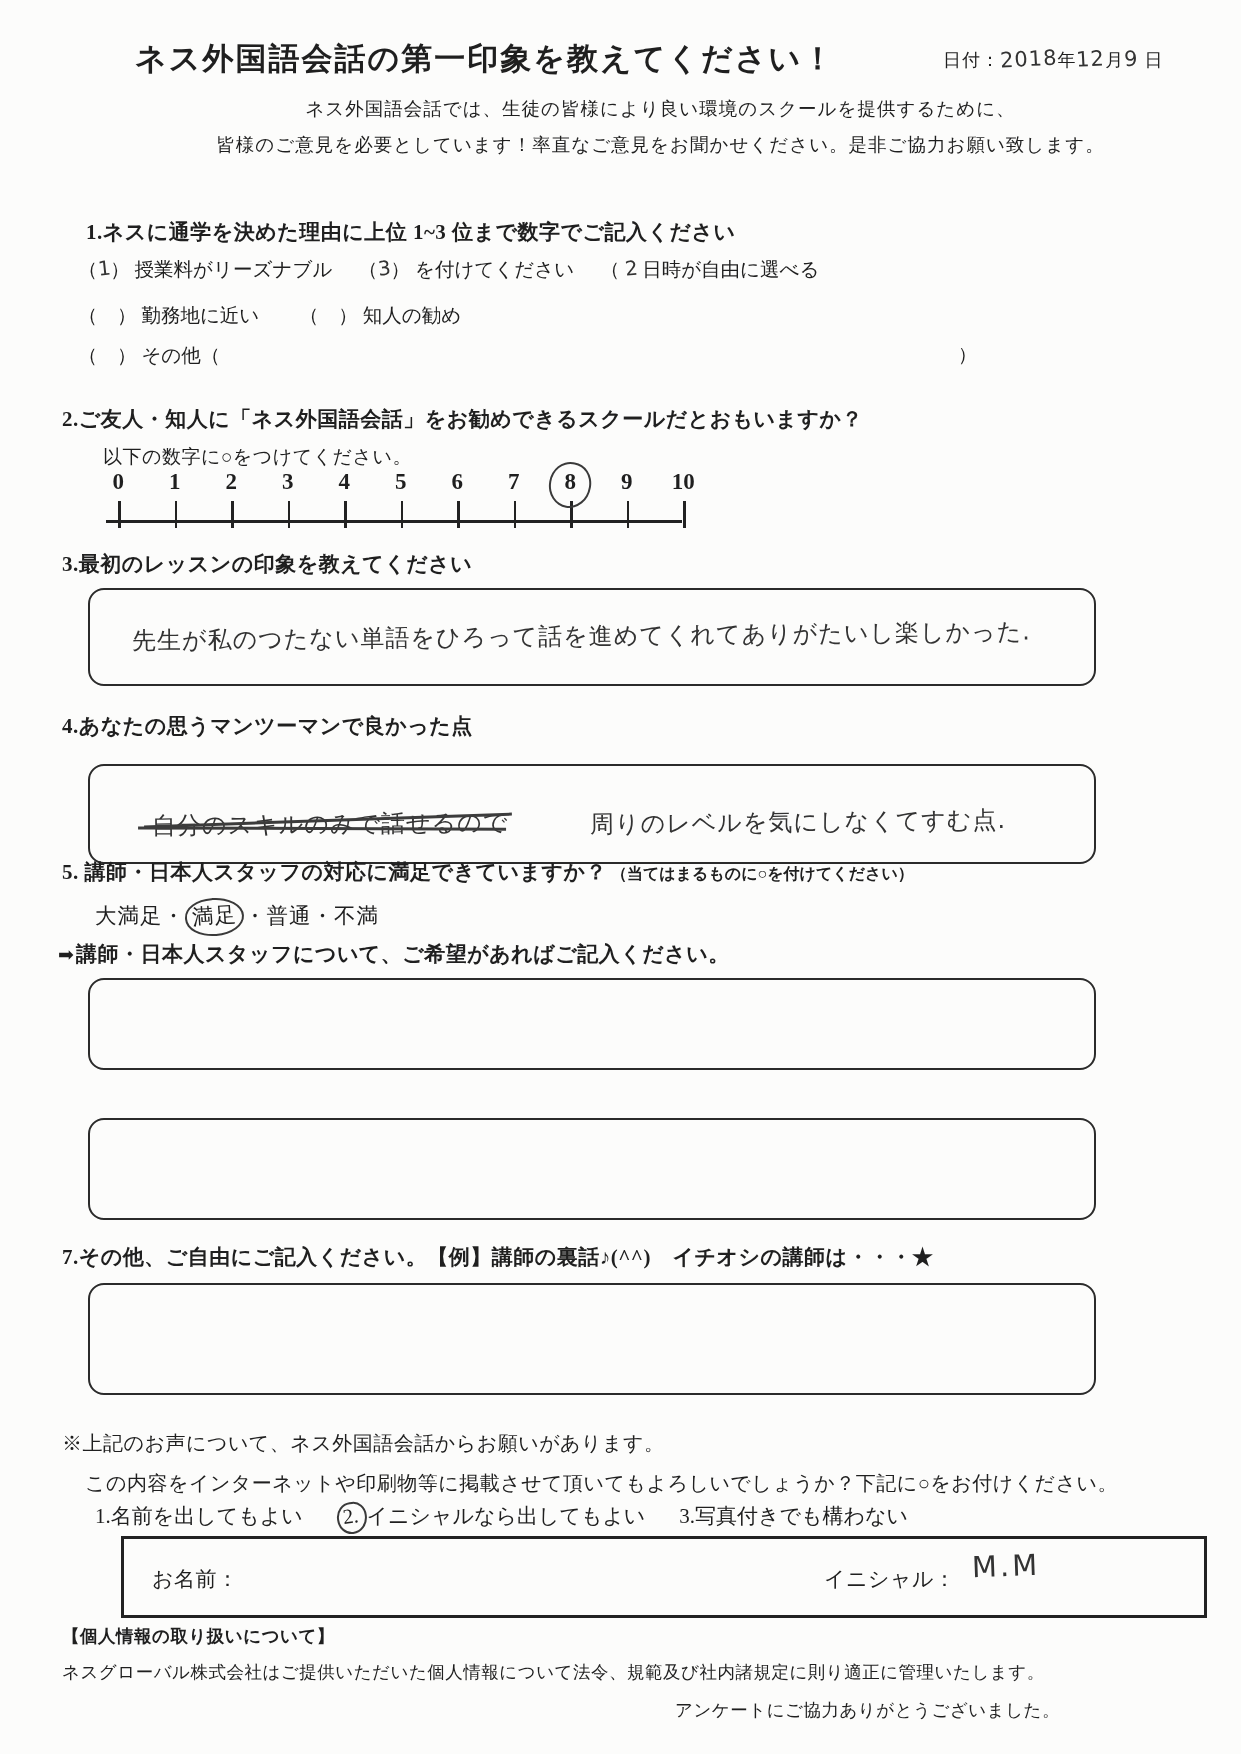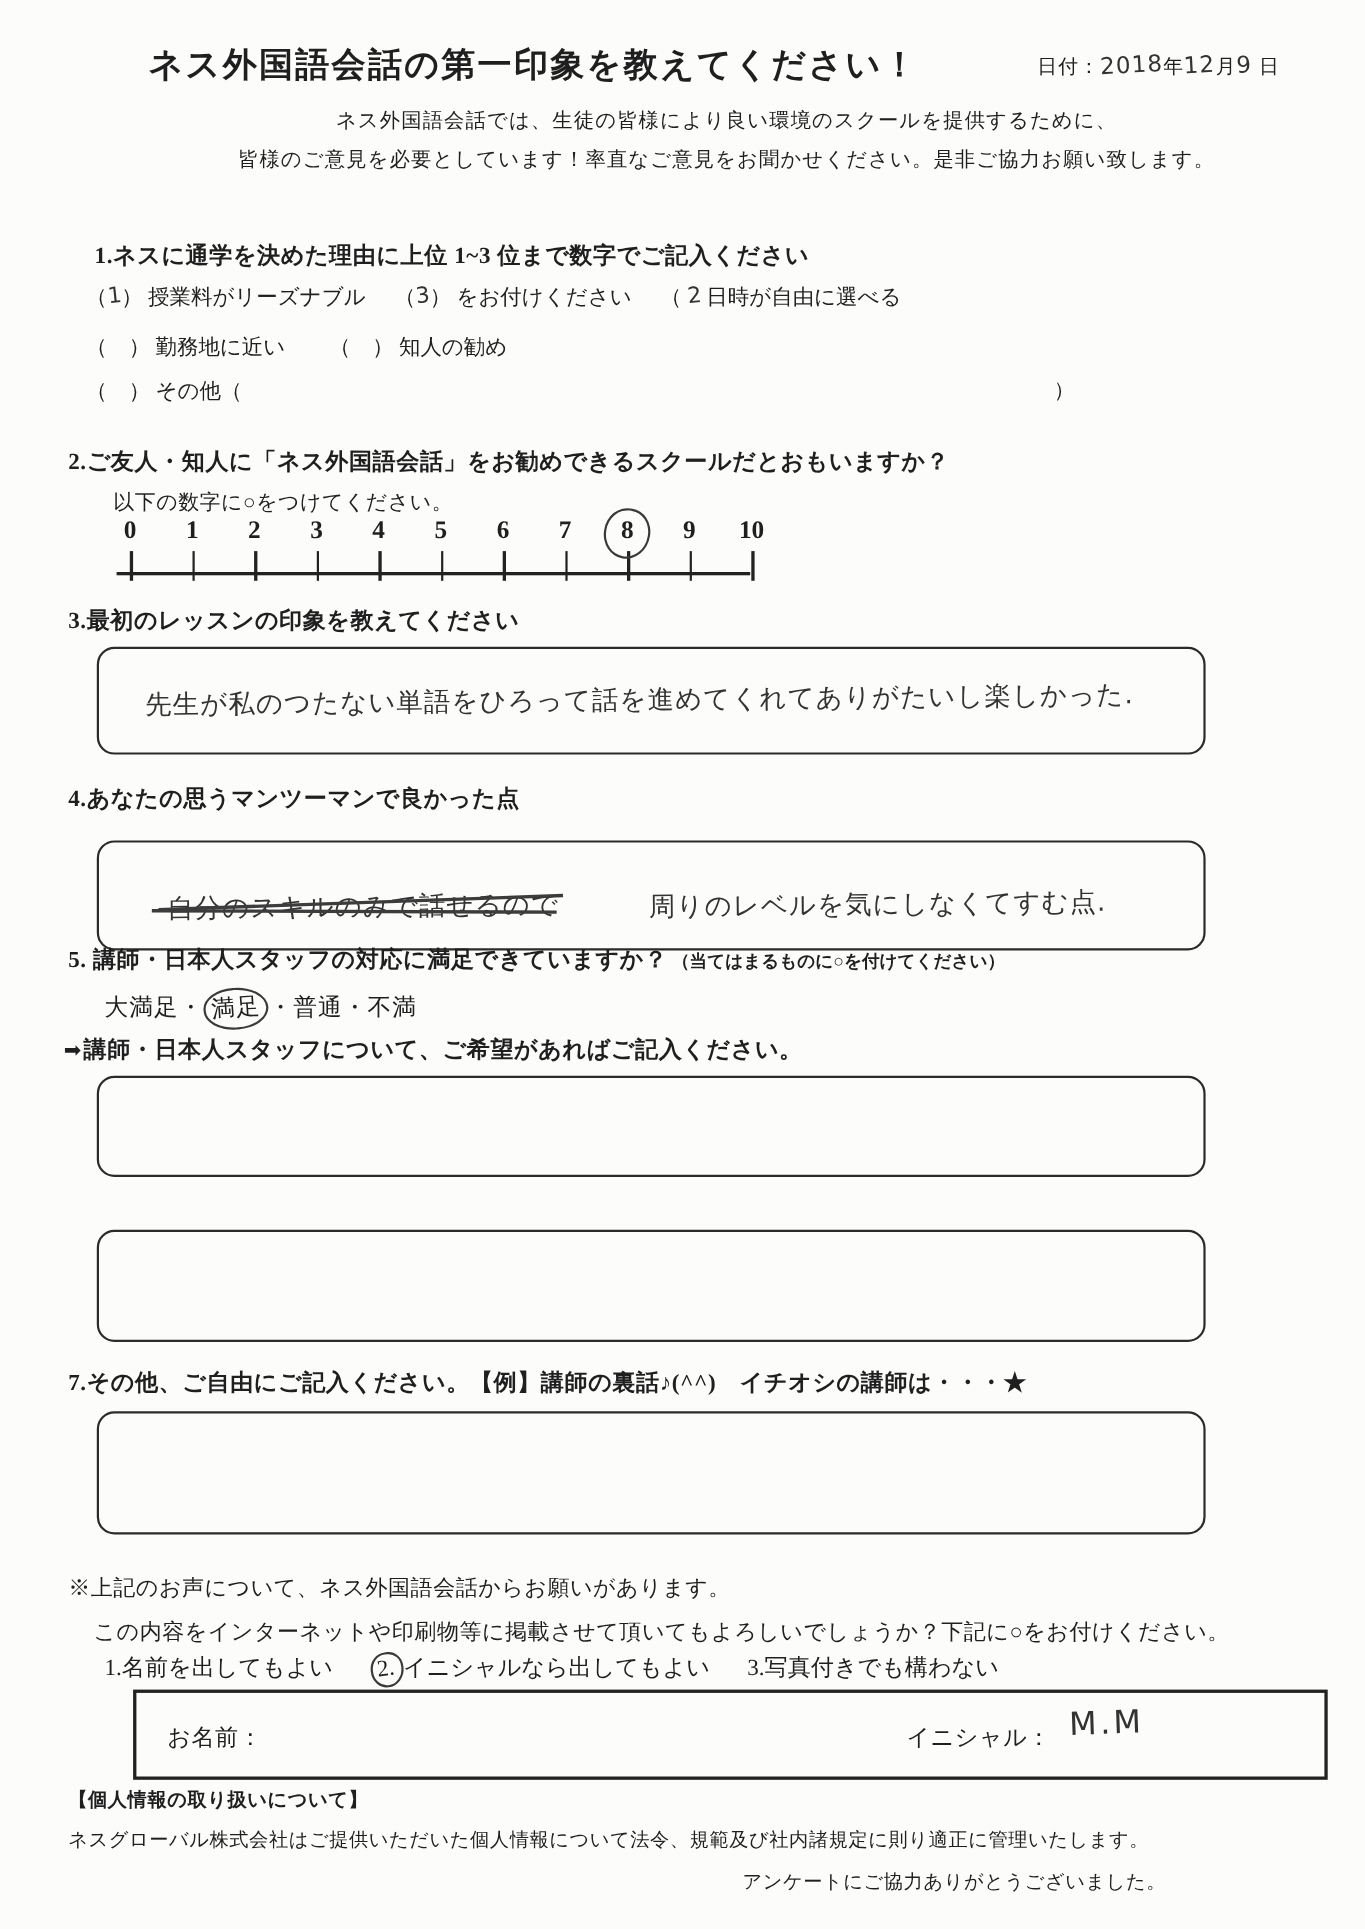--- a/index.html
+++ b/index.html
@@ -100,21 +100,21 @@
 
   <div class="abs q-heading" style="left:62px;top:218px;margin-left:24px;">1.ネスに通学を決めた理由に上位 1~3 位まで数字でご記入ください</div>
 
   <div class="abs opt-row" style="left:78px;top:256px;">
     <span class="opt">
       <span>（</span><span class="hw hw-rank">1</span><span>）</span>
       <span>授業料がリーズナブル</span>
     </span>
     <span class="opt">
       <span>（</span><span class="hw hw-rank">3</span><span>）</span>
-      <span>をお付けください</span>
+      <span>を付けてください</span>
     </span>
     <span class="opt">
       <span>（</span>&nbsp;<span class="hw hw-rank">2</span>
       <span>日時が自由に選べる</span>
     </span>
   </div>
 
   <div class="abs opt-row" style="left:78px;top:302px;gap:40px;">
     <span class="opt">
       <span>（　）</span>

